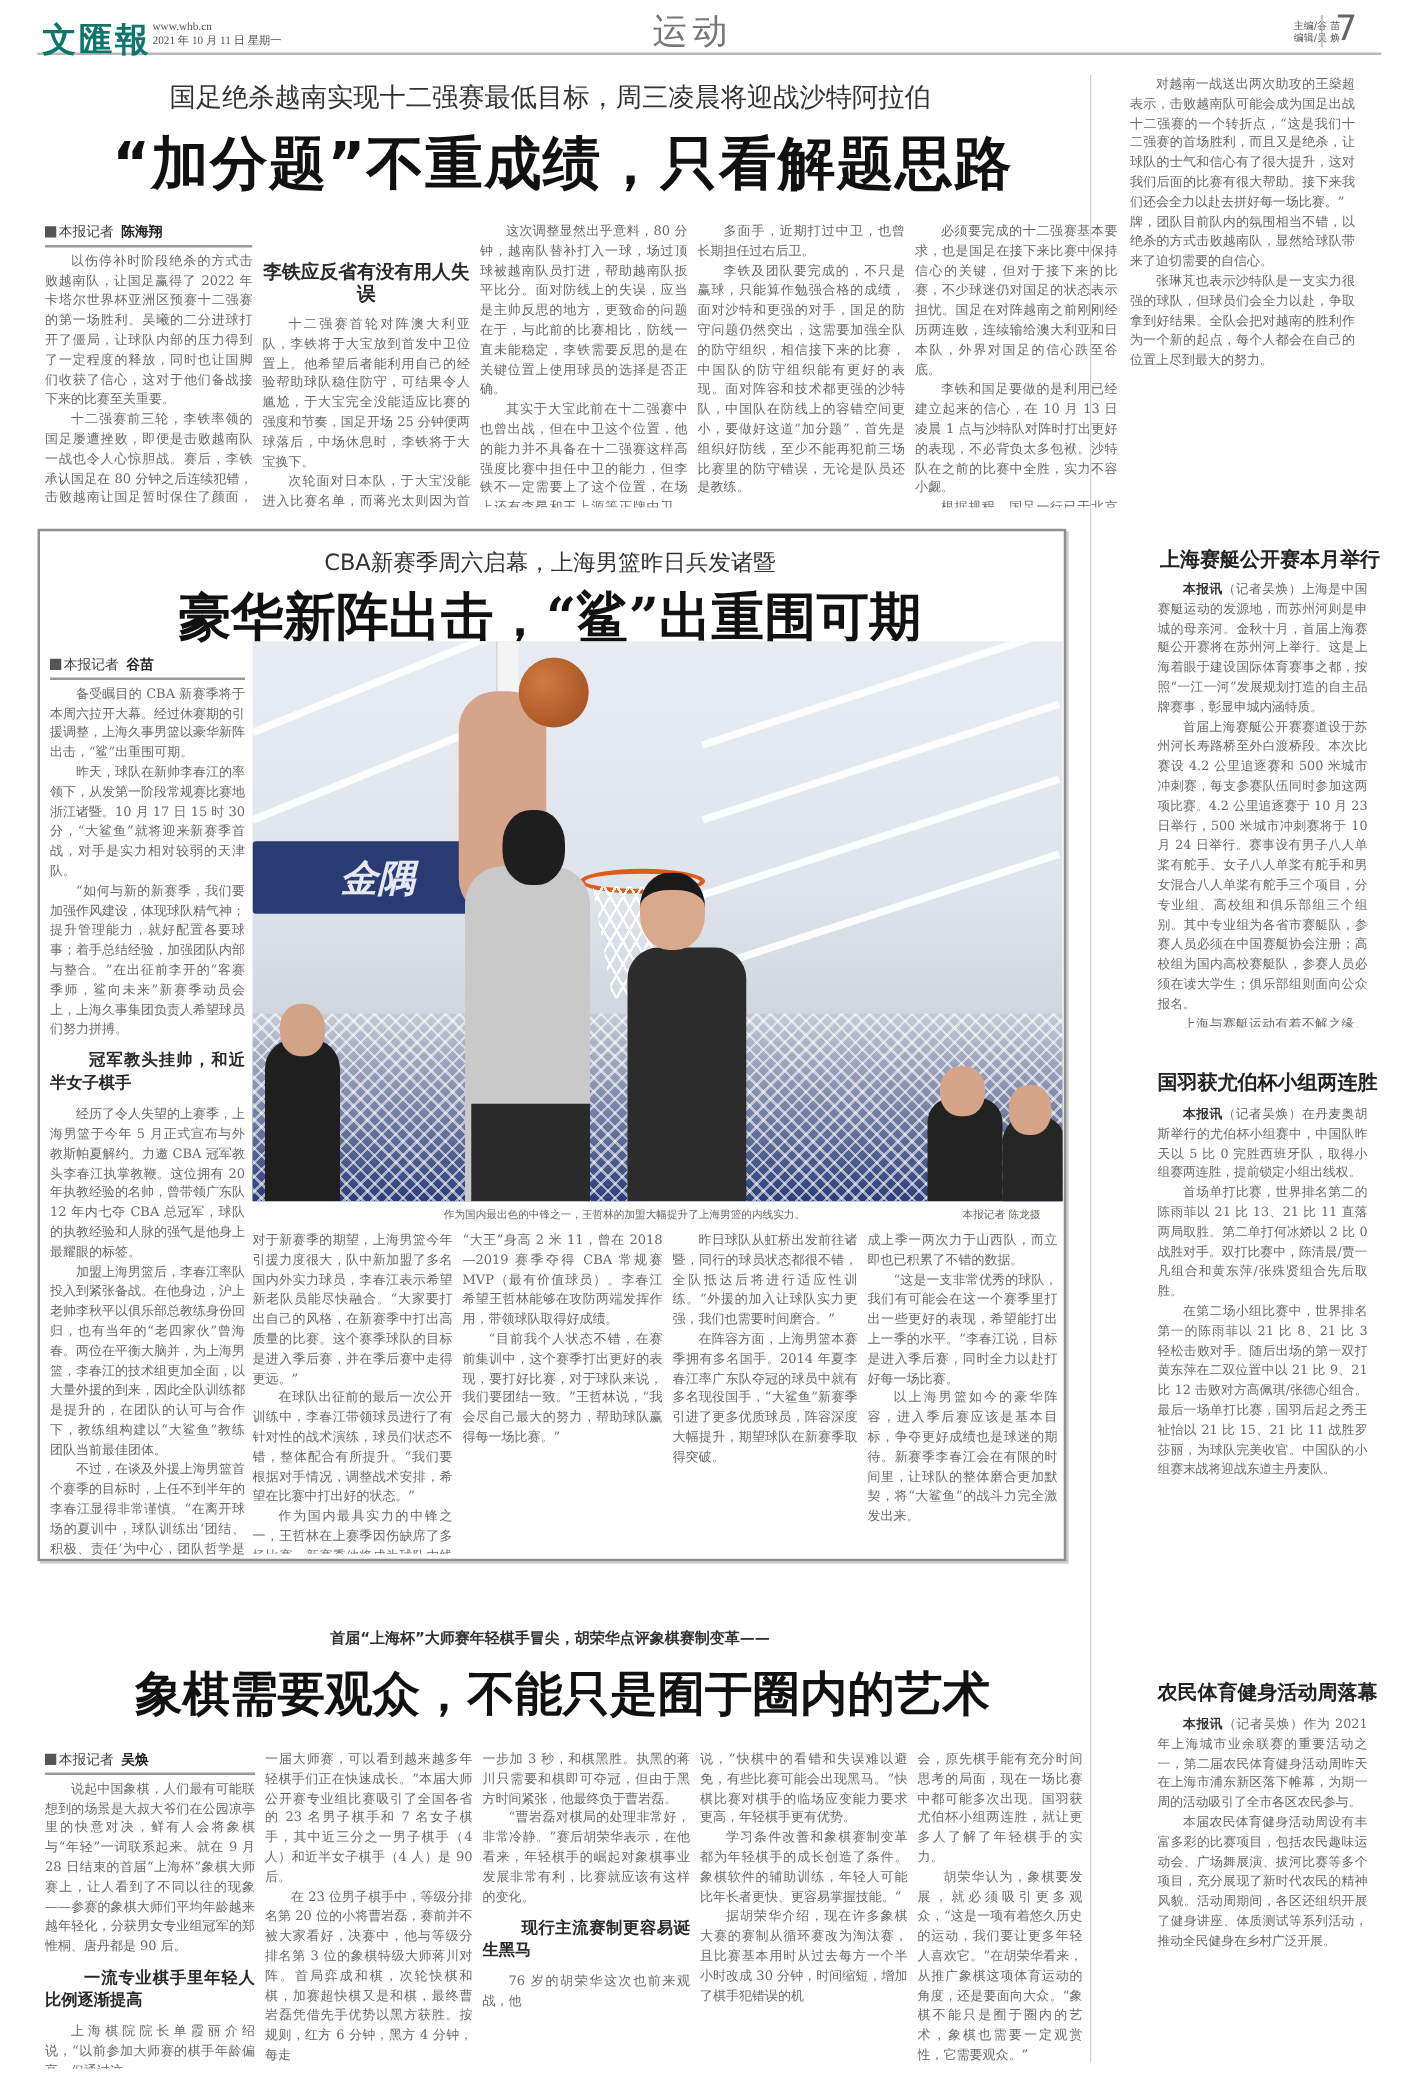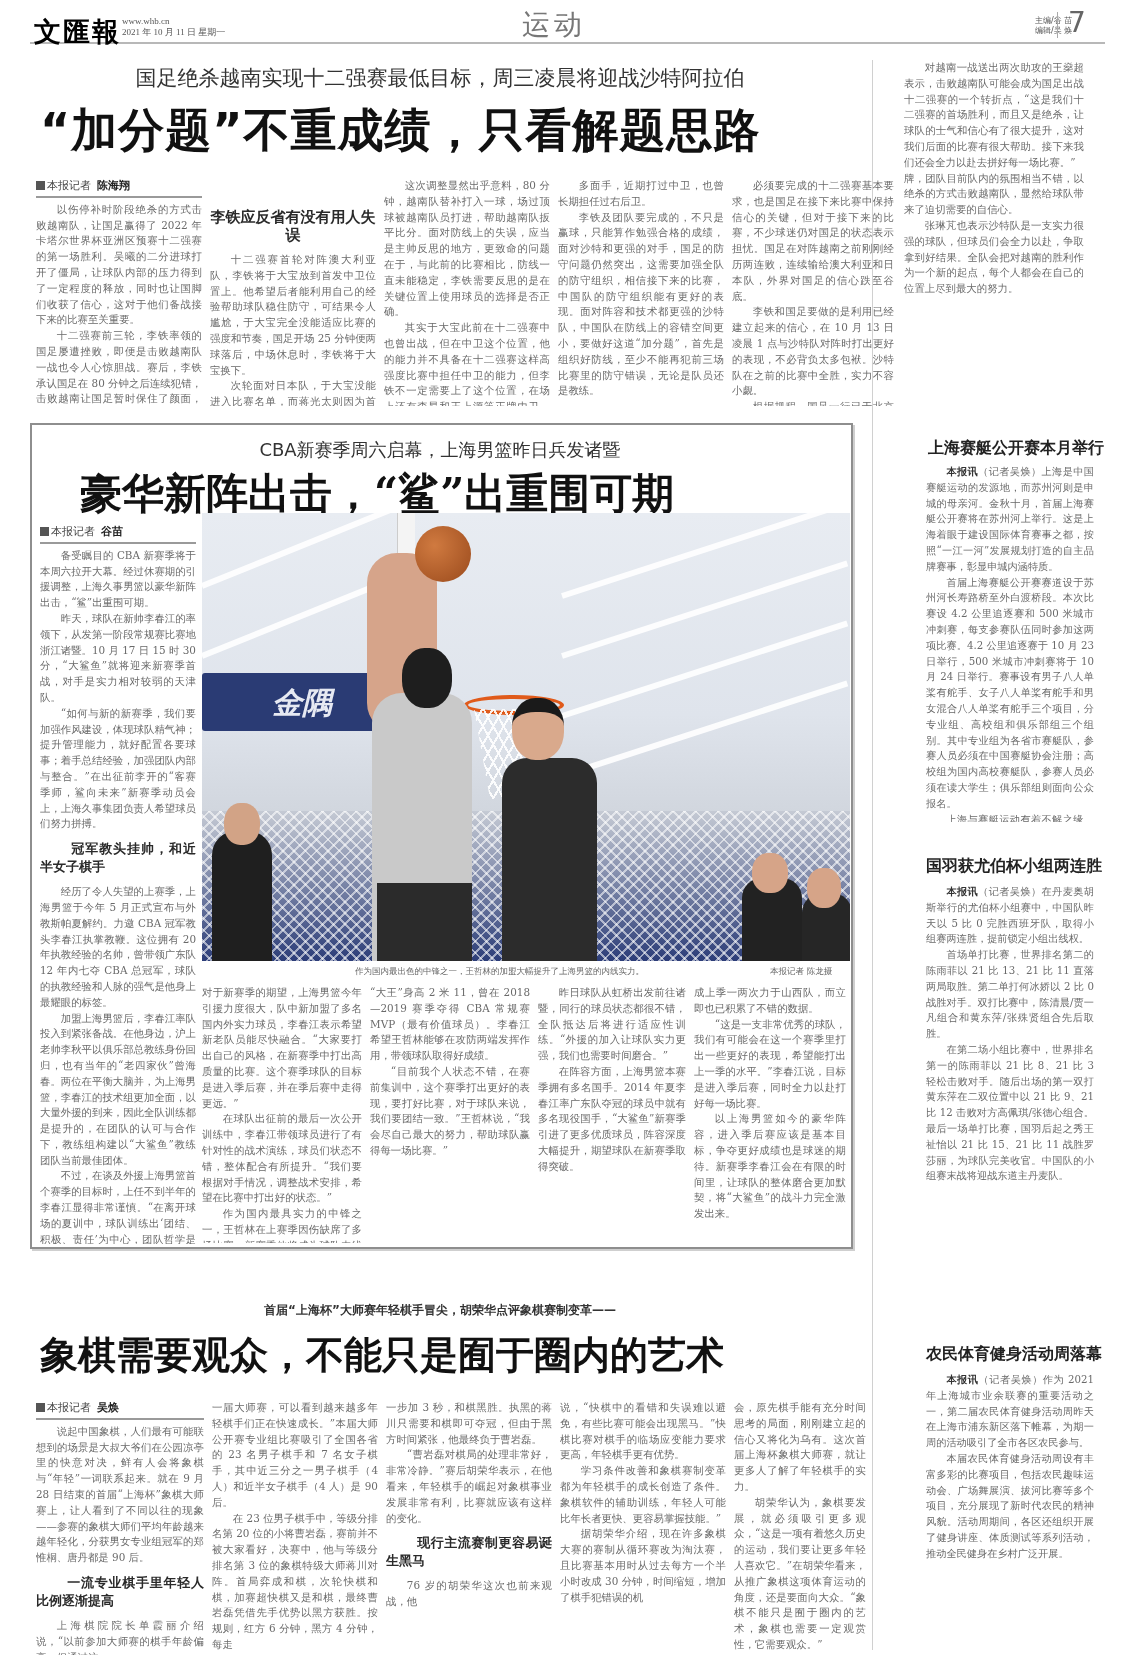--- a/index.html
+++ b/index.html
@@ -1,30 +1,30 @@
 <!DOCTYPE html>
 <html><head>
 <meta charset="utf-8">
 <style>
   * { box-sizing: border-box; margin: 0; padding: 0; }
   html, body { width: 1125px; height: 1665px; background: #ffffff; overflow: hidden; }
   body { position: relative; font-family: "DejaVu Serif", serif; color: #3a3a3a; }
 
   
   .masthead { position: absolute; left: 30px; top: 0; width: 1075px; height: 44px; border-bottom: 2px solid #b8b8b8; }
-  .logo { position: absolute; left: 4px; top: 14px; font-family: "DejaVu Serif", serif; font-weight: bold; font-size: 27px; color: #000000; letter-spacing: 2px; }
+  .logo { position: absolute; left: 4px; top: 14px; font-family: "DejaVu Serif", serif; font-weight: bold; font-size: 27px; color: #0f766e; letter-spacing: 2px; }
   .site-meta { position: absolute; left: 92px; top: 16px; font-size: 9px; line-height: 11px; color: #555; font-family: "Liberation Serif", serif; }
   .section-title { position: absolute; left: 492px; top: 6px; font-family: "DejaVu Sans", sans-serif; font-size: 28px; color: #777; letter-spacing: 4px; }
   .editors { position: absolute; left: 985px; top: 16px; font-size: 8px; line-height: 10px; color: #555; font-family: "DejaVu Sans", sans-serif; margin-left: 20px; }
   .page-no-div { position: absolute; left: 1027px; top: 12px; width: 1px; height: 26px; background: #aaa; }
   .page-no { position: absolute; left: 1038px; top: 6px; font-family: "DejaVu Sans", sans-serif; font-size: 28px; color: #666; }
 
   
   .kicker { position: absolute; font-family: "DejaVu Serif", serif; color: #333; text-align: center; white-space: nowrap; }
-  .headline { position: absolute; font-family: "DejaVu Sans", sans-serif; font-weight: bold; color: #111; white-space: nowrap; }
+  .headline { position: absolute; font-family: "DejaVu Sans", sans-serif; font-weight: bold; color: #111; text-align: center; white-space: nowrap; }
   .headline.serif { font-family: "DejaVu Serif", serif; }
 
   
   .col { position: absolute; font-size: 10.4px; line-height: 15.8px; color: #6a6a6a; text-align: justify; overflow: hidden; font-family: "DejaVu Serif", serif; }
   .col p { text-indent: 2em; }
   .byline { font-family: "DejaVu Sans", sans-serif; font-size: 11px; color: #444; border-bottom: 2px solid #9a9a9a; padding-bottom: 2px; margin-bottom: 4px; }
   .byline .sq { display: inline-block; width: 9px; height: 9px; background: #555; margin-right: 2px; vertical-align: -1px; }
   .byline b { color: #222; margin-left: 6px; }
   .subhead { font-family: "DejaVu Sans", sans-serif; font-weight: bold; color: #2a2a2a; font-size: 13px; line-height: 18px; margin: 8px 0 8px 0; }
   .subhead.center { text-align: center; font-size: 15px; }
@@ -238,16 +238,16 @@
     <p>“曹岩磊对棋局的处理非常好，非常冷静。”赛后胡荣华表示，在他看来，年轻棋手的崛起对象棋事业发展非常有利，比赛就应该有这样的变化。</p>
     <div class="subhead indent">现行主流赛制更容易诞生黑马</div>
     <p>76 岁的胡荣华这次也前来观战，他</p>
   </div>
   <div class="col" style="left:560px; top:1400px; width:166px; height:255px;">
     <p style="text-indent:0">说，“快棋中的看错和失误难以避免，有些比赛可能会出现黑马。”快棋比赛对棋手的临场应变能力要求更高，年轻棋手更有优势。</p>
     <p>学习条件改善和象棋赛制变革都为年轻棋手的成长创造了条件。象棋软件的辅助训练，年轻人可能比年长者更快、更容易掌握技能。”</p>
     <p>据胡荣华介绍，现在许多象棋大赛的赛制从循环赛改为淘汰赛，且比赛基本用时从过去每方一个半小时改成 30 分钟，时间缩短，增加了棋手犯错误的机</p>
   </div>
   <div class="col" style="left:734px; top:1400px; width:132px; height:255px;">
-    <p style="text-indent:0">会，原先棋手能有充分时间思考的局面，刚刚建立起的信心又将化为乌有。这次首届上海杯象棋大师赛，就让更多人了解了年轻棋手的实力。</p>
+    <p style="text-indent:0">会，原先棋手能有充分时间思考的局面，现在一场比赛中都可能多次出现。国羽获尤伯杯小组两连胜，就让更多人了解了年轻棋手的实力。</p>
     <p>胡荣华认为，象棋要发展，就必须吸引更多观众，“这是一项有着悠久历史的运动，我们要让更多年轻人喜欢它。”在胡荣华看来，从推广象棋这项体育运动的角度，还是要面向大众。“象棋不能只是囿于圈内的艺术，象棋也需要一定观赏性，它需要观众。”</p>
   </div>
 </section>
 
 </body></html>

